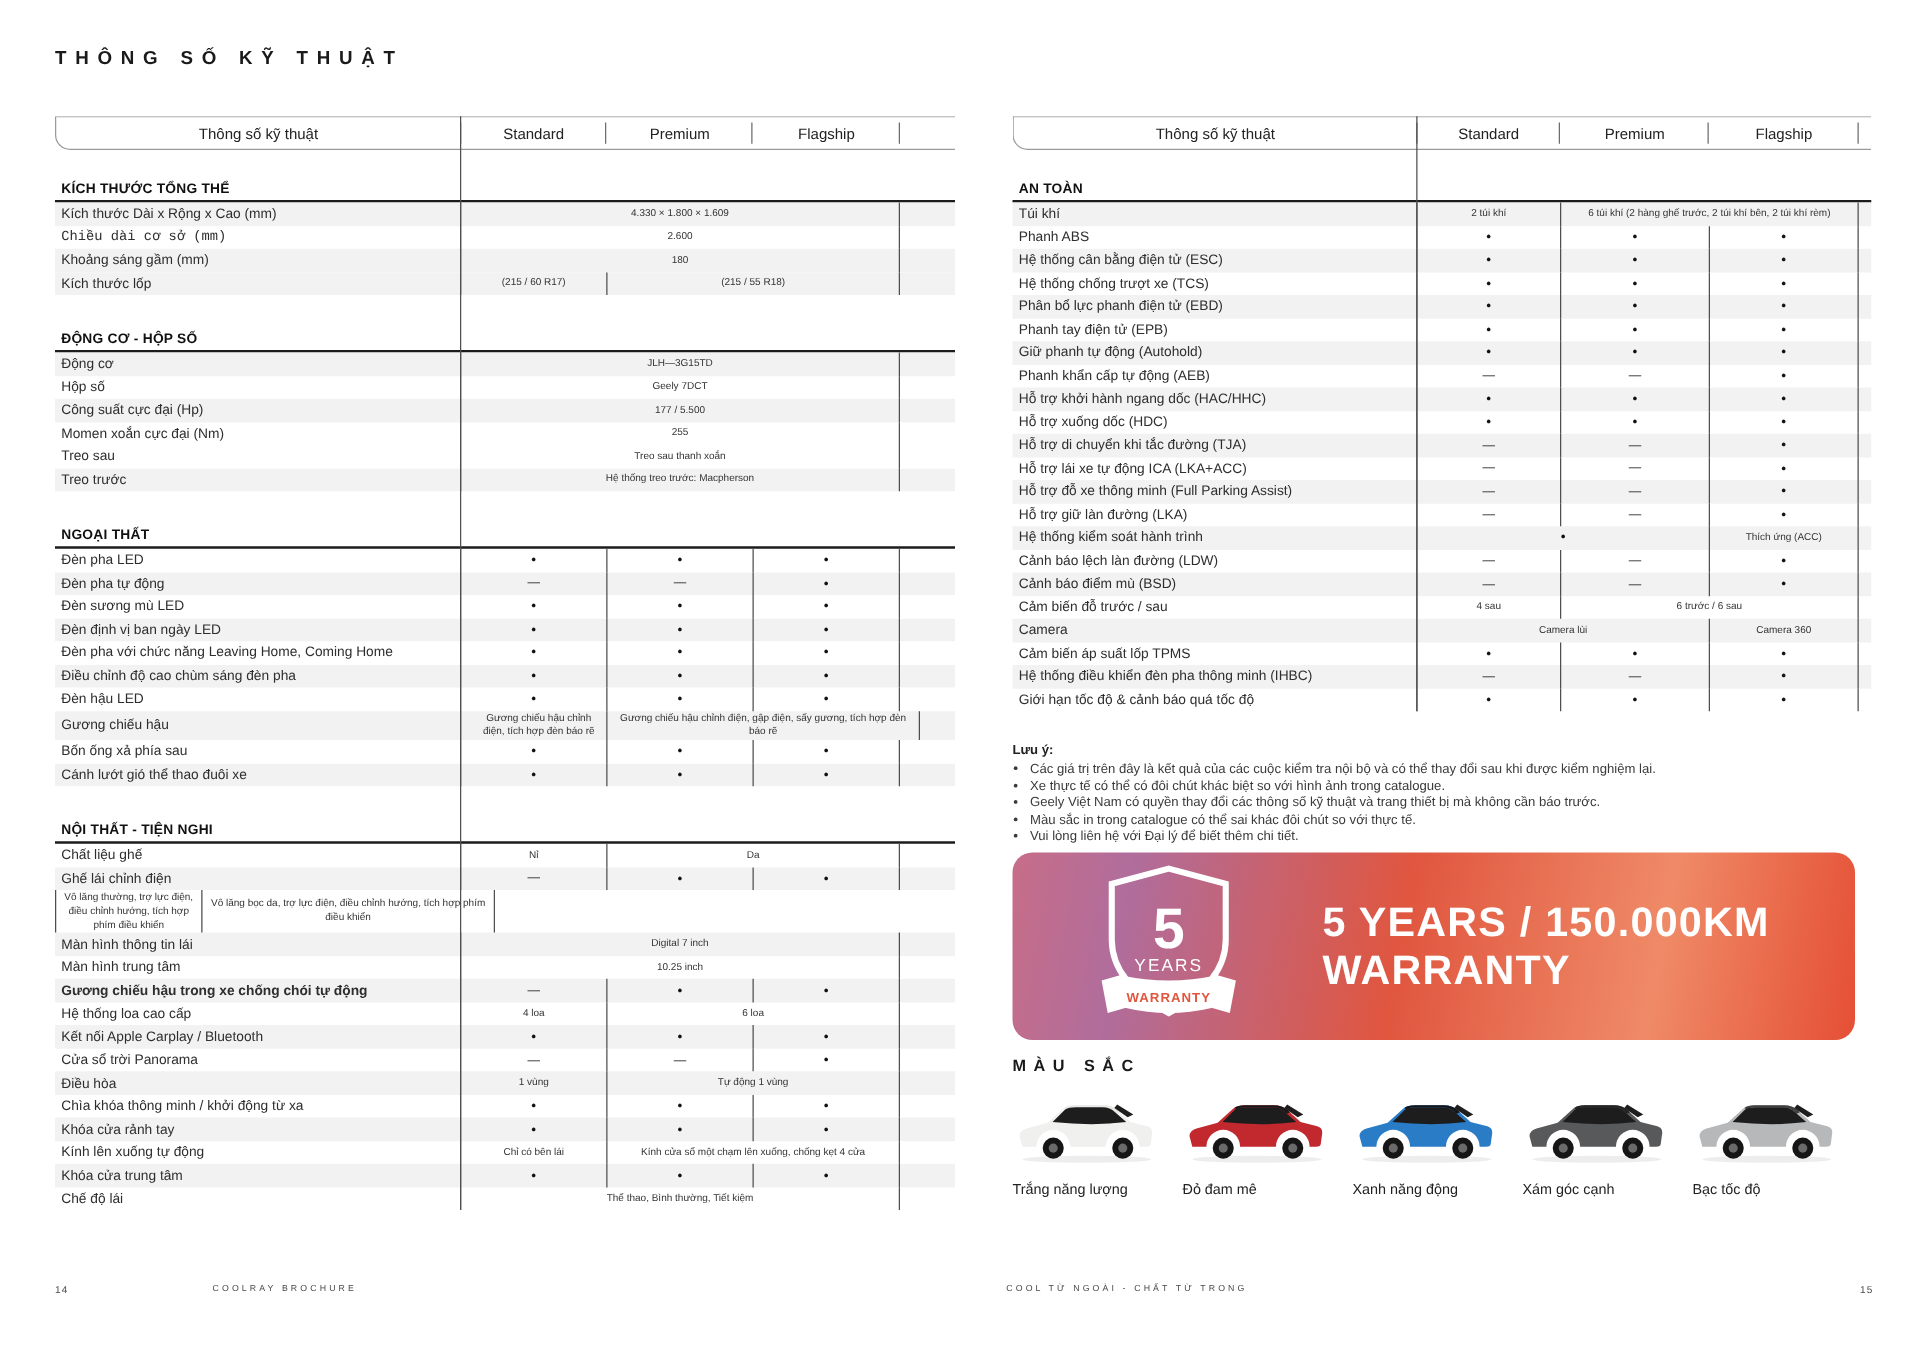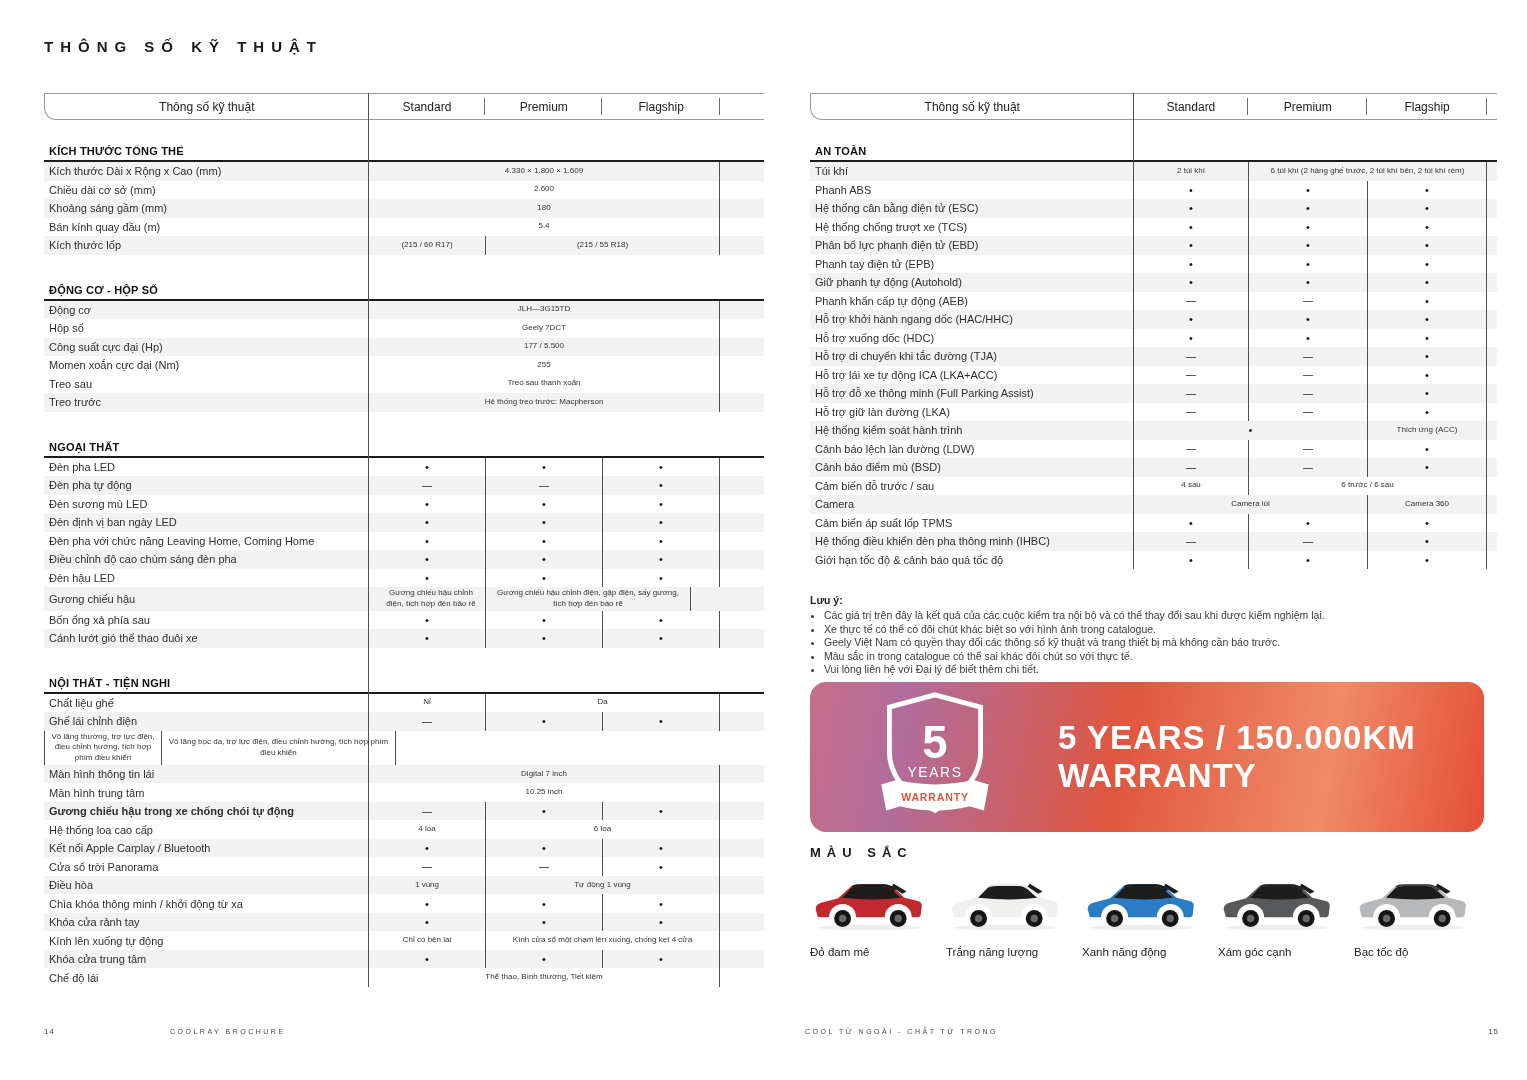--- a/index.html
+++ b/index.html
@@ -66,30 +66,26 @@
       <div class="hc pipe" style="width: 118px;">Flagship</div>
       <div class="hc pipe" style="width: 44px;"></div>
     </div>
     <div class="section first">
       <div class="section-title">KÍCH THƯỚC TỔNG THỂ</div>
       <div class="row gray">
         <div class="rlabel" style="width: 324px;">Kích thước Dài x Rộng x Cao (mm)</div>
         <div class="cell txt last" style="width: 352px;">4.330 × 1.800 × 1.609</div>
       </div>
       <div class="row">
-        <div class="rlabel" style="width: 324px;">Chiều dài cơ sở (mm)</div>
+        <div class="rlabel" style="width: 324px; font-family: Liberation Mono, monospace;">Chiều dài cơ sở (mm)</div>
         <div class="cell txt last" style="width: 352px;">2.600</div>
       </div>
       <div class="row gray">
         <div class="rlabel" style="width: 324px;">Khoảng sáng gầm (mm)</div>
         <div class="cell txt last" style="width: 352px;">180</div>
-      </div>
-      <div class="row">
-        <div class="rlabel" style="width: 324px;">Bán kính quay đầu (m)</div>
-        <div class="cell txt last" style="width: 352px;">5.4</div>
       </div>
       <div class="row gray">
         <div class="rlabel" style="width: 324px;">Kích thước lốp</div>
         <div class="cell txt" style="width: 117px;">(215 / 60 R17)</div>
         <div class="cell txt last" style="width: 235px;">(215 / 55 R18)</div>
       </div>
     </div>
     <div class="section">
       <div class="section-title">ĐỘNG CƠ - HỘP SỐ</div>
       <div class="row gray">
@@ -157,21 +153,21 @@
       </div>
       <div class="row">
         <div class="rlabel" style="width: 324px;">Đèn hậu LED</div>
         <div class="cell dot" style="width: 117px;">•</div>
         <div class="cell dot" style="width: 117px;">•</div>
         <div class="cell dot last" style="width: 118px;">•</div>
       </div>
       <div class="row gray">
         <div class="rlabel" style="width: 324px;">Gương chiếu hậu</div>
         <div class="cell txt" style="width: 117px; padding-left: 13px;">Gương chiếu hậu chỉnh điện, tích hợp đèn báo rẽ</div>
-        <div class="cell txt last" style="width: 206px;">Gương chiếu hậu chỉnh điện, gập điện, sấy gương, tích hợp đèn báo rẽ</div>
+        <div class="cell txt last" style="width: 251px;">Gương chiếu hậu chỉnh điện, gập điện, sấy gương, tích hợp đèn báo rẽ</div>
       </div>
       <div class="row">
         <div class="rlabel" style="width: 324px;">Bốn ống xả phía sau</div>
         <div class="cell dot" style="width: 117px;">•</div>
         <div class="cell dot" style="width: 117px;">•</div>
         <div class="cell dot last" style="width: 118px;">•</div>
       </div>
       <div class="row gray">
         <div class="rlabel" style="width: 324px;">Cánh lướt gió thể thao đuôi xe</div>
         <div class="cell dot" style="width: 117px;">•</div>
@@ -430,44 +426,44 @@
     <div>WARRANTY</div>
   </div>
 </div>
 
 <div class="colors">
   <div class="colors-title">MÀU SẮC</div>
   <div class="cars-row" id="cars-row">
       <div class="car-block">
         <svg viewBox="0 0 210 100">
           <path d="M14,90 a92,5 0 1 0 184,0 a92,5 0 1 0 -184,0" fill="rgba(0,0,0,0.07)"></path>
+          <path d="M14,72 L10,57 Q10,49 20,46 L50,38 L72,18 Q77,13 89,13 L130,13 Q143,13 151,21 L168,37 L192,43 Q199,45 199,52 L197,67 Q197,72 190,72 L181,72 A24,24 0 0 0 133,72 L82,72 A24,24 0 0 0 34,72 L20,72 Q14,72 14,72 Z" fill="#f0f0ee"></path>
+          <path d="M74,17 Q78,13 89,13 L130,13 Q142,13 150,20 L153,23 L148,25 Q140,16 129,16 L90,16 Q80,16 77,19 Z" fill="#e9e9e7"></path>
+          <path d="M57,37 L75,19 Q80,16 90,16 L128,16 Q139,16 146,23 L162,37 Q115,43 57,37 Z" fill="#1d1d1d"></path>
+          <path d="M149,12 L172,26 L164,30 L145,17 Z" fill="#1d1d1d"></path>
+          <circle cx="58" cy="74" r="15" fill="#161616"></circle>
+          <circle cx="58" cy="74" r="6.5" fill="#6a6a6a"></circle>
+          <circle cx="157" cy="74" r="15" fill="#161616"></circle>
+          <circle cx="157" cy="74" r="6.5" fill="#6a6a6a"></circle>
+        </svg>
+        <div class="car-name">Trắng năng lượng</div>
+      </div>
+      <div class="car-block">
+        <svg viewBox="0 0 210 100">
+          <path d="M14,90 a92,5 0 1 0 184,0 a92,5 0 1 0 -184,0" fill="rgba(0,0,0,0.07)"></path>
           <path d="M14,72 L10,57 Q10,49 20,46 L50,38 L72,18 Q77,13 89,13 L130,13 Q143,13 151,21 L168,37 L192,43 Q199,45 199,52 L197,67 Q197,72 190,72 L181,72 A24,24 0 0 0 133,72 L82,72 A24,24 0 0 0 34,72 L20,72 Q14,72 14,72 Z" fill="#c2292f"></path>
           <path d="M74,17 Q78,13 89,13 L130,13 Q142,13 150,20 L153,23 L148,25 Q140,16 129,16 L90,16 Q80,16 77,19 Z" fill="#1a1a1a"></path>
           <path d="M57,37 L75,19 Q80,16 90,16 L128,16 Q139,16 146,23 L162,37 Q115,43 57,37 Z" fill="#1d1d1d"></path>
           <path d="M149,12 L172,26 L164,30 L145,17 Z" fill="#1d1d1d"></path>
           <circle cx="58" cy="74" r="15" fill="#161616"></circle>
           <circle cx="58" cy="74" r="6.5" fill="#6a6a6a"></circle>
           <circle cx="157" cy="74" r="15" fill="#161616"></circle>
           <circle cx="157" cy="74" r="6.5" fill="#6a6a6a"></circle>
         </svg>
         <div class="car-name">Đỏ đam mê</div>
-      </div>
-      <div class="car-block">
-        <svg viewBox="0 0 210 100">
-          <path d="M14,90 a92,5 0 1 0 184,0 a92,5 0 1 0 -184,0" fill="rgba(0,0,0,0.07)"></path>
-          <path d="M14,72 L10,57 Q10,49 20,46 L50,38 L72,18 Q77,13 89,13 L130,13 Q143,13 151,21 L168,37 L192,43 Q199,45 199,52 L197,67 Q197,72 190,72 L181,72 A24,24 0 0 0 133,72 L82,72 A24,24 0 0 0 34,72 L20,72 Q14,72 14,72 Z" fill="#f0f0ee"></path>
-          <path d="M74,17 Q78,13 89,13 L130,13 Q142,13 150,20 L153,23 L148,25 Q140,16 129,16 L90,16 Q80,16 77,19 Z" fill="#e9e9e7"></path>
-          <path d="M57,37 L75,19 Q80,16 90,16 L128,16 Q139,16 146,23 L162,37 Q115,43 57,37 Z" fill="#1d1d1d"></path>
-          <path d="M149,12 L172,26 L164,30 L145,17 Z" fill="#1d1d1d"></path>
-          <circle cx="58" cy="74" r="15" fill="#161616"></circle>
-          <circle cx="58" cy="74" r="6.5" fill="#6a6a6a"></circle>
-          <circle cx="157" cy="74" r="15" fill="#161616"></circle>
-          <circle cx="157" cy="74" r="6.5" fill="#6a6a6a"></circle>
-        </svg>
-        <div class="car-name">Trắng năng lượng</div>
       </div>
       <div class="car-block">
         <svg viewBox="0 0 210 100">
           <path d="M14,90 a92,5 0 1 0 184,0 a92,5 0 1 0 -184,0" fill="rgba(0,0,0,0.07)"></path>
           <path d="M14,72 L10,57 Q10,49 20,46 L50,38 L72,18 Q77,13 89,13 L130,13 Q143,13 151,21 L168,37 L192,43 Q199,45 199,52 L197,67 Q197,72 190,72 L181,72 A24,24 0 0 0 133,72 L82,72 A24,24 0 0 0 34,72 L20,72 Q14,72 14,72 Z" fill="#2a7cc7"></path>
           <path d="M74,17 Q78,13 89,13 L130,13 Q142,13 150,20 L153,23 L148,25 Q140,16 129,16 L90,16 Q80,16 77,19 Z" fill="#15161a"></path>
           <path d="M57,37 L75,19 Q80,16 90,16 L128,16 Q139,16 146,23 L162,37 Q115,43 57,37 Z" fill="#1d1d1d"></path>
           <path d="M149,12 L172,26 L164,30 L145,17 Z" fill="#1d1d1d"></path>
           <circle cx="58" cy="74" r="15" fill="#161616"></circle>
           <circle cx="58" cy="74" r="6.5" fill="#6a6a6a"></circle>

